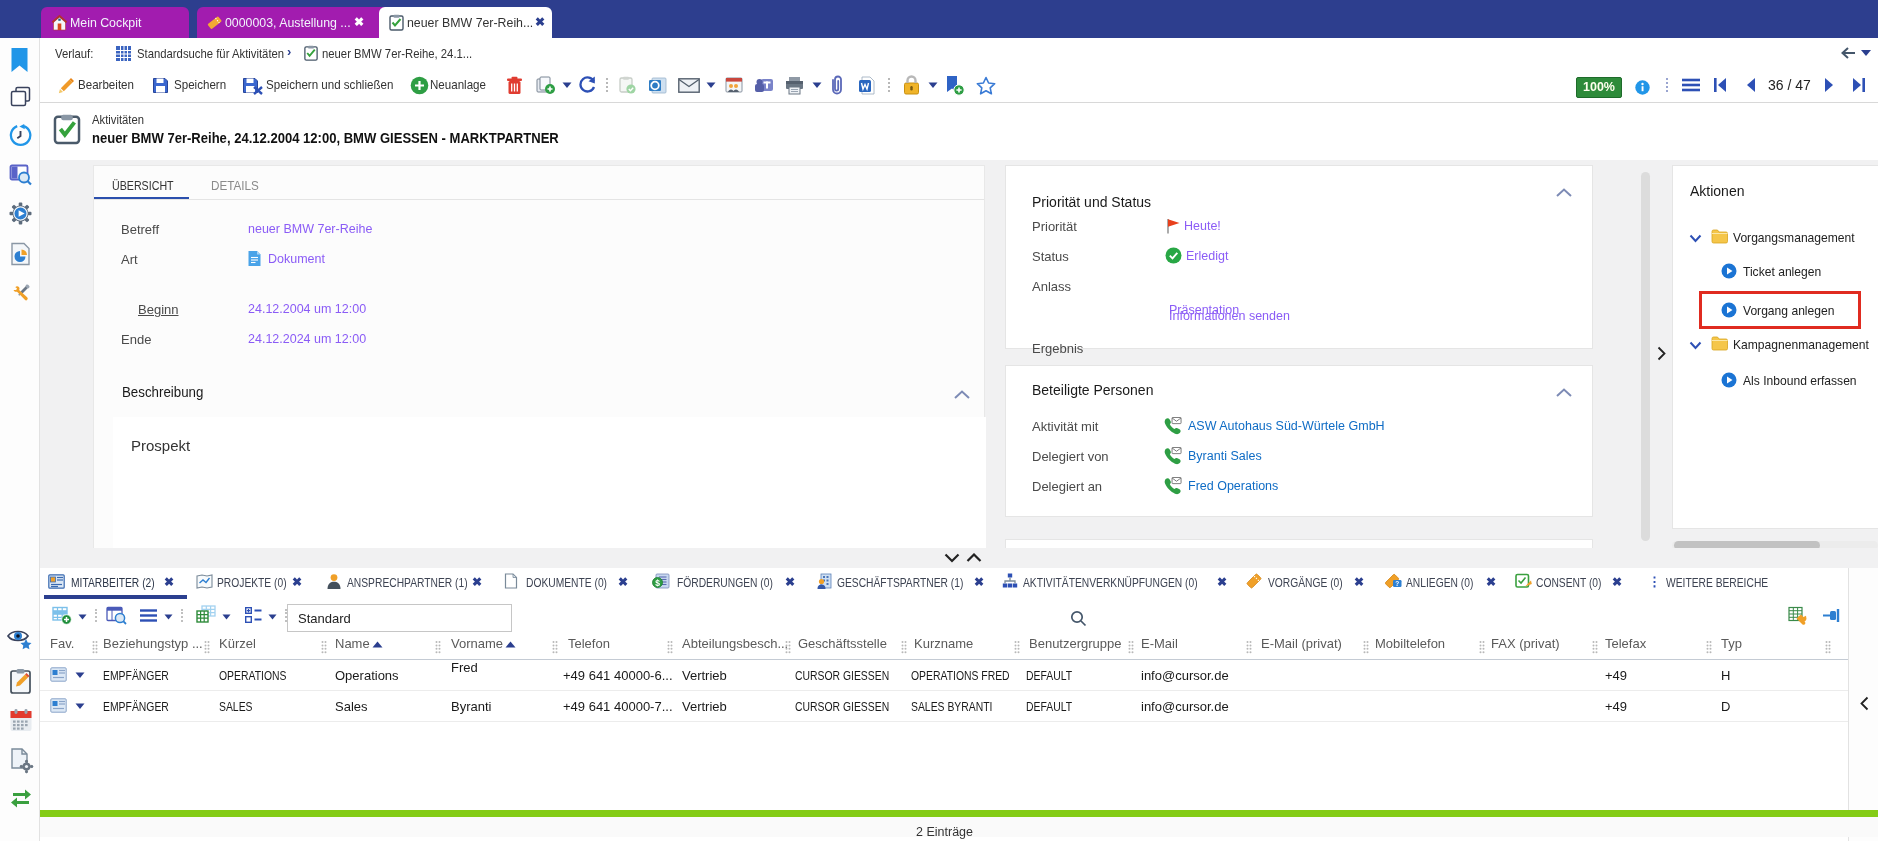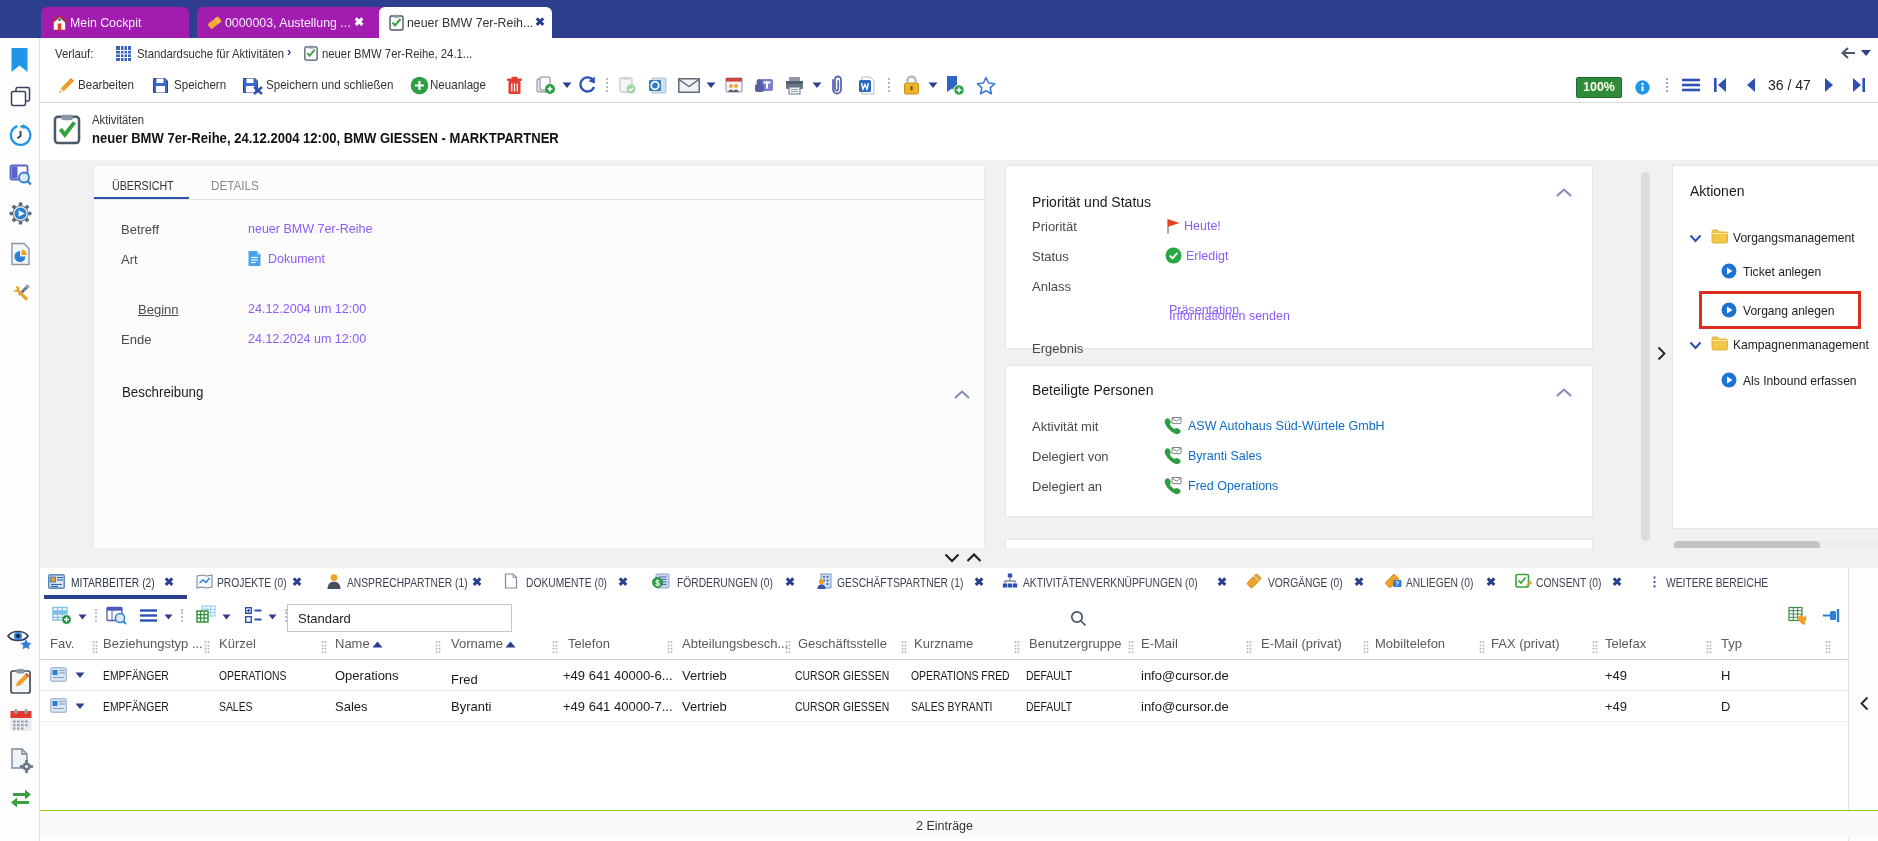--- a/index.html
+++ b/index.html
@@ -428,20 +428,23 @@
     <div class="abs fvalue" style="left:154px; top:136px;">24.12.2004 um 12:00</div>
 
     <div class="abs flabel" style="left:27px; top:166px;">Ende</div>
     <div class="abs fvalue" style="left:154px; top:166px;">24.12.2024 um 12:00</div>
 
     <div class="abs sx" style="left:28px; top:218px; font-size:14px; color:#1a1a1a; transform:scaleX(0.95);">Beschreibung</div>
     <svg class="abs" style="left:860px; top:224px;" width="16" height="9" viewBox="0 0 16 9">
         <path d="M1 8 L8 1.5 L15 8" fill="none" stroke="#7d8bb5" stroke-width="2"></path>
       </svg>
 
+    <div class="abs" style="left:19px; top:251px; width:873px; height:131px; background:#fff;">
+      <div class="abs" style="left:18px; top:20px; font-size:15px; color:#333;">Prospekt</div>
+    </div>
   </div>
 
   <div class="card" style="left:965px; top:5px; width:588px; height:184px;">
     <div class="abs cardtitle" style="left:26px; top:16px;margin-top:12px;">Priorität und Status</div>
     <svg class="abs" style="left:550px; top:22px;" width="16" height="9" viewBox="0 0 16 9">
         <path d="M1 8 L8 1.5 L15 8" fill="none" stroke="#7d8bb5" stroke-width="2"></path>
       </svg>
 
     <div class="abs flabel" style="left:26px; top:53px;">Priorität</div>
     <svg class="abs" style="left:160px; top:52px;" width="15" height="16" viewBox="0 0 15 16">
@@ -969,21 +972,21 @@
           <line x1="9" y1="6" x2="15" y2="6"></line>
           <line x1="3" y1="10.5" x2="14" y2="10.5"></line>
         </g>
     </svg>
     <svg class="abs" style="left:35px; top:12px;" width="10" height="7" viewBox="0 0 10 7">
         <path d="M0.5 0.5 L9.5 0.5 L5 6 Z" fill="#2b3f8f"></path>
       </svg>
     <span class="td cap" style="left:63px; top:8px;">EMPFÄNGER</span>
     <span class="td cap" style="left:179px; top:8px;">OPERATIONS</span>
     <span class="td" style="left:295px; top:8px;">Operations</span>
-    <span class="td" style="left:411px; top:12px;">Fred</span>
+    <span class="td" style="left:411px; top:0;">Fred</span>
     <span class="td" style="left:523px; top:8px;">+49 641 40000-6...</span>
     <span class="td" style="left:642px; top:8px;">Vertrieb</span>
     <span class="td cap" style="left:755px; top:8px;">CURSOR GIESSEN</span>
     <span class="td cap" style="left:871px; top:8px;">OPERATIONS FRED</span>
     <span class="td cap" style="left:986px; top:8px;">DEFAULT</span>
     <span class="td" style="left:1101px; top:8px;">info@cursor.de</span>
     <span class="td" style="left:1565px; top:8px;">+49</span>
     <span class="td" style="left:1681px; top:8px;">H</span>
   </div>
   <div class="abs" style="left:0; top:123px; width:1808px; height:31px; border-bottom:1px solid #ececec;">
@@ -1012,16 +1015,16 @@
     <span class="td" style="left:1565px; top:8px;">+49</span>
     <span class="td" style="left:1681px; top:8px;">D</span>
   </div>
 
   <div class="abs" style="left:1808px; top:0px; width:30px; height:273px; background:#fdfdfd; border-left:1px solid #e2e2e2;">
     <svg class="abs" style="left:11px; top:128px;" width="9" height="15" viewBox="0 0 9 15">
         <path d="M7.5 1.5 L1.5 7.5 L7.5 13.5" fill="none" stroke="#222" stroke-width="1.8"></path>
       </svg>
   </div>
 
-  <div class="abs" style="left:0; top:242px; width:1838px; height:27px; background:#fafafa; border-top:1px solid #84cc16;">
+  <div class="abs" style="left:0; top:242px; width:1838px; height:27px; background:#fafafa; border-top:7px solid #84cc16;">
     <span class="abs" style="left:876px; top:8px; font-size:12.5px; color:#333;">2 Einträge</span>
   </div>
 </div>
 
 </body></html>

